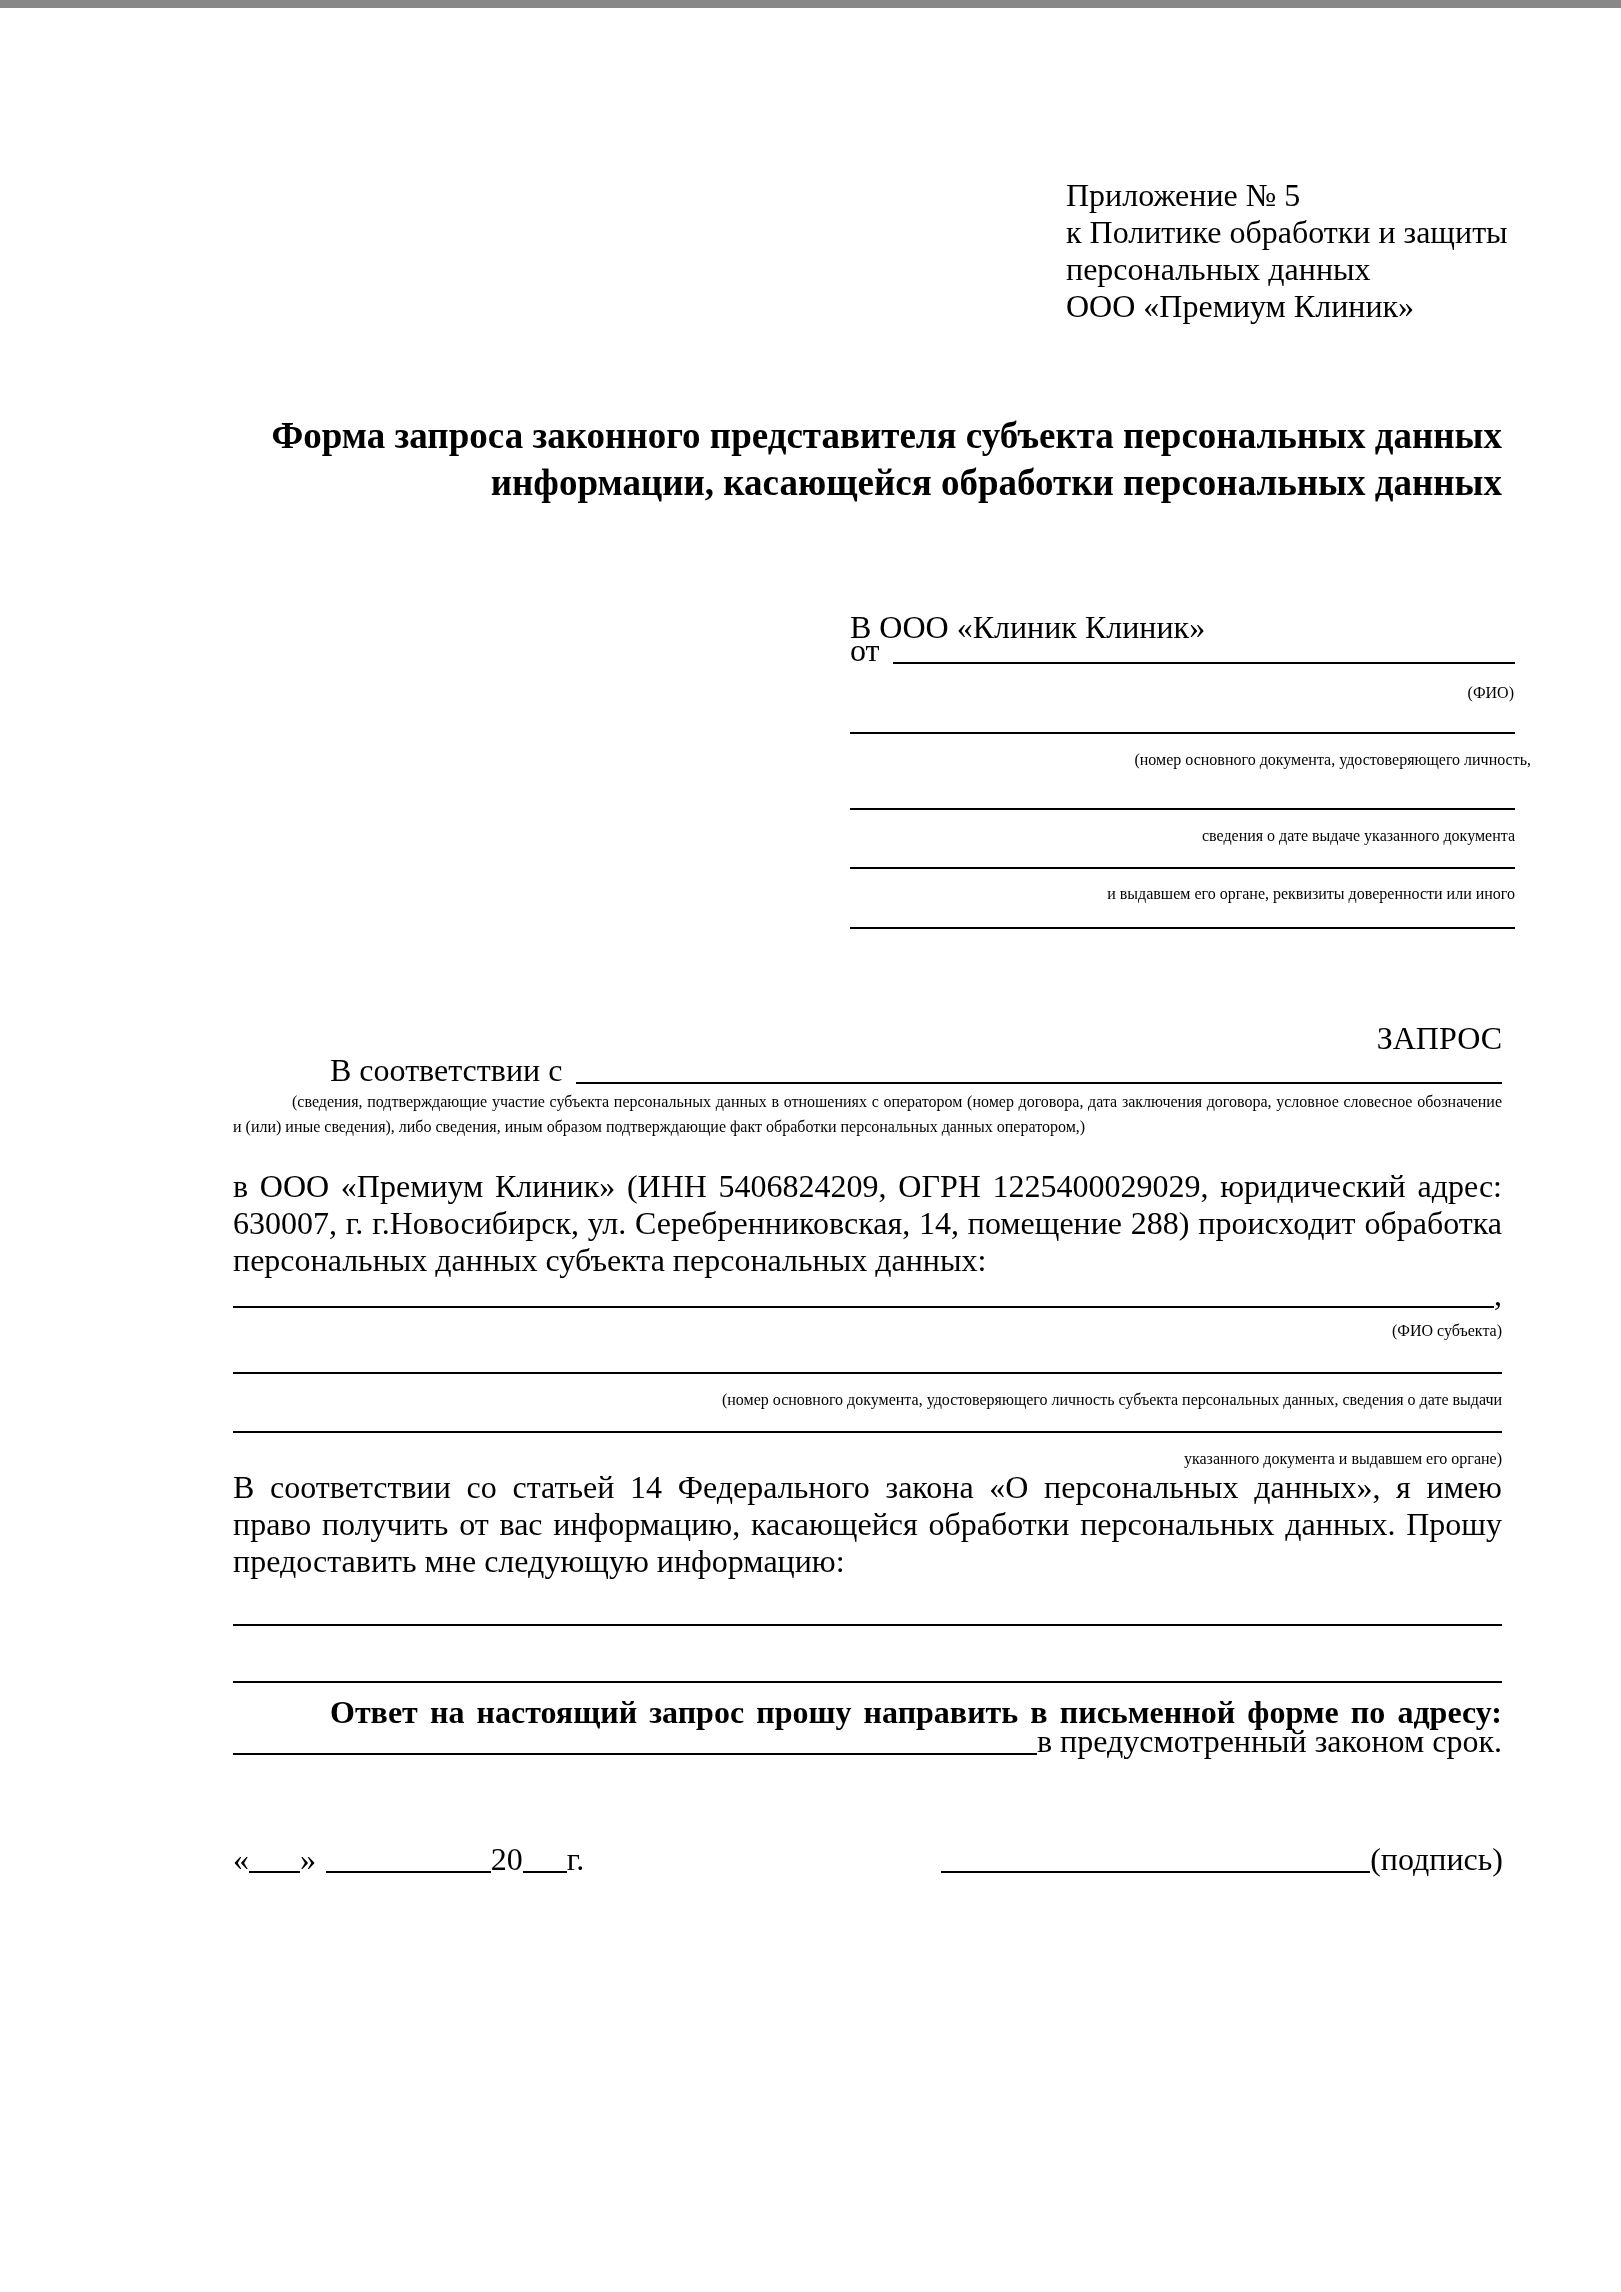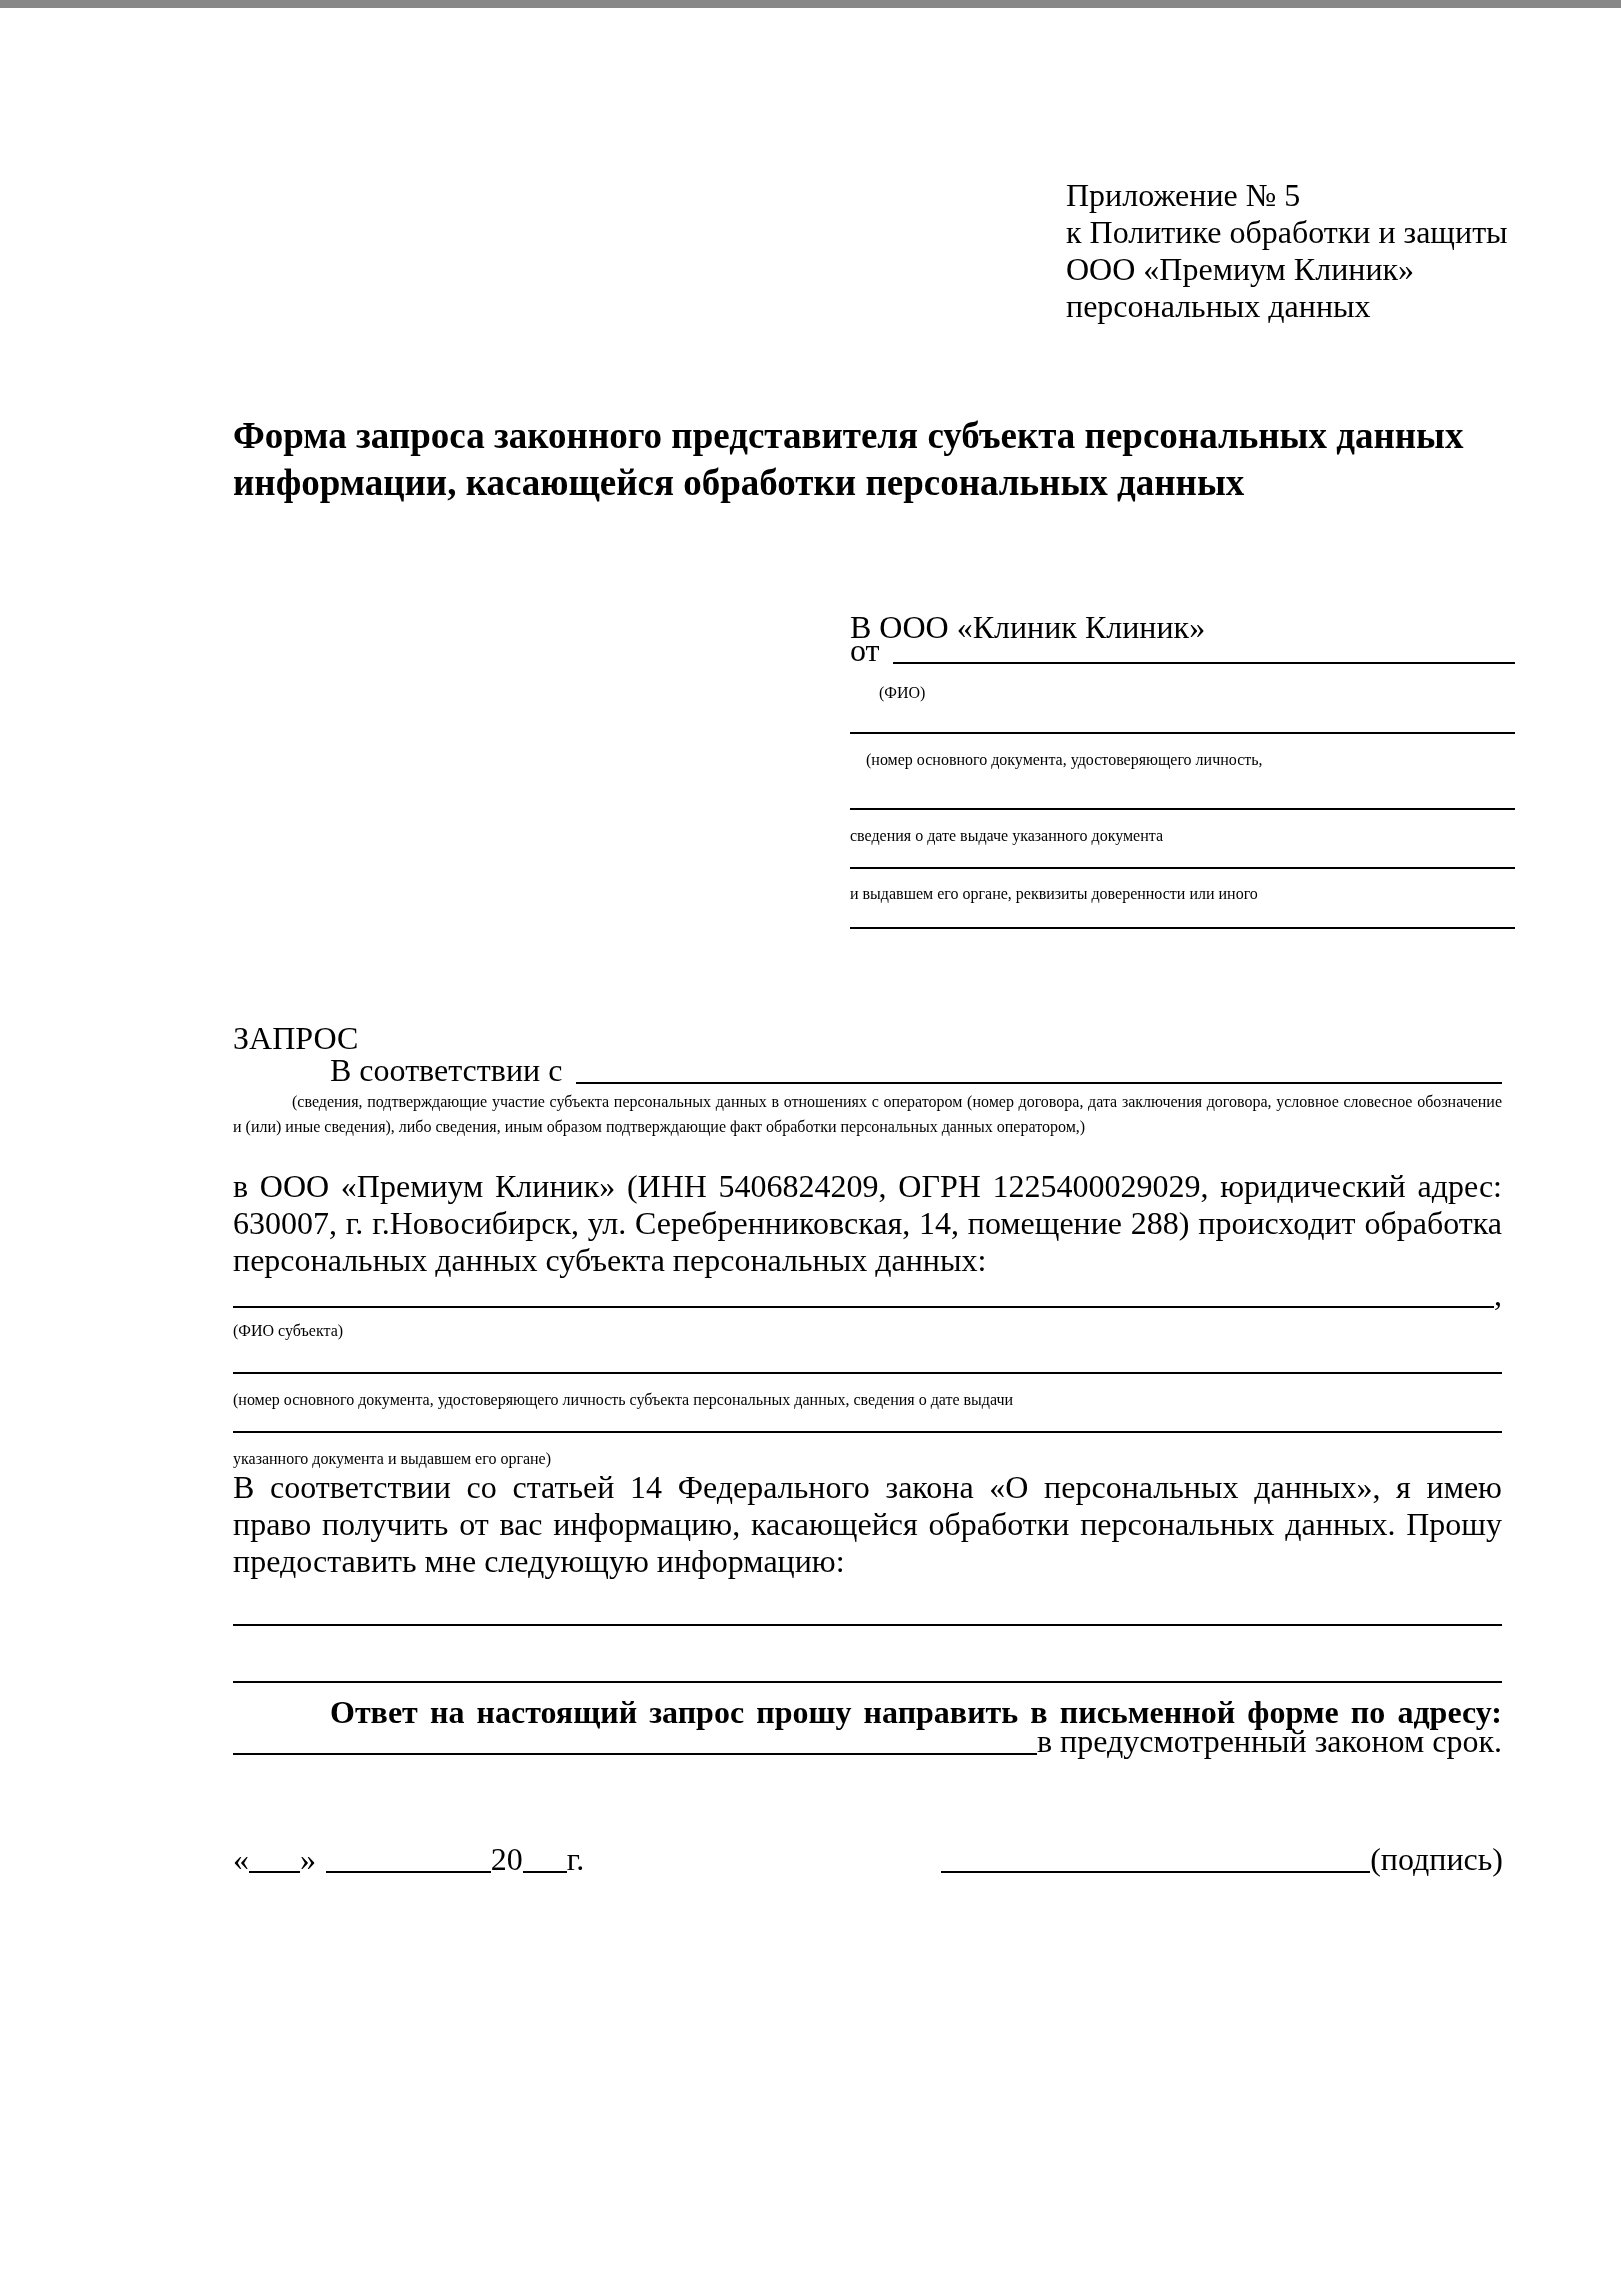--- a/index.html
+++ b/index.html
@@ -9,21 +9,21 @@
     margin:8px auto;
     background:#ffffff;
     color:#000;
     font-family:"Liberation Serif","DejaVu Serif",serif;
     overflow:hidden;
   }
   .abs { position:absolute; }
   .body-text { font-size:32px; line-height:37px; }
   .small-text { font-size:16px; line-height:24.5px; }
   .bold { font-weight:bold; }
-  .center { text-align:left; }
+  .center { text-align:right; }
   .justify { text-align:justify; }
   .justify-last { text-align:justify; text-align-last:justify; }
   .nowrap { white-space:nowrap; }
 
   
   .col { left:233px; width:1269px; }
 
   
   .addr { left:850px; width:665px; }
 
@@ -45,22 +45,22 @@
   .date-group .seg { border-bottom:2.9px solid #000; }
 </style>
 </head>
 <body>
 
 <div class="page">
 
   <div class="abs body-text" style="left:1066px; top:169px;">
     <div class="nowrap">Приложение № 5</div>
     <div class="nowrap">к Политике обработки и защиты</div>
+    <div class="nowrap">персональных данных</div>
     <div class="nowrap">ООО «Премиум Клиник»</div>
-    <div class="nowrap">персональных данных</div>
   </div>
 
   <div class="abs col center bold" style="top:404px; font-size:37px; line-height:47px;">
     <div class="nowrap">Форма запроса законного представителя субъекта персональных данных</div>
     <div class="nowrap">информации, касающейся обработки персональных данных</div>
   </div>
 
   <div class="abs addr" style="top:601px; height:392px;">
     <div class="abs body-text nowrap" style="left:0; top:0;">В ООО «Клиник Клиник»</div>
 

